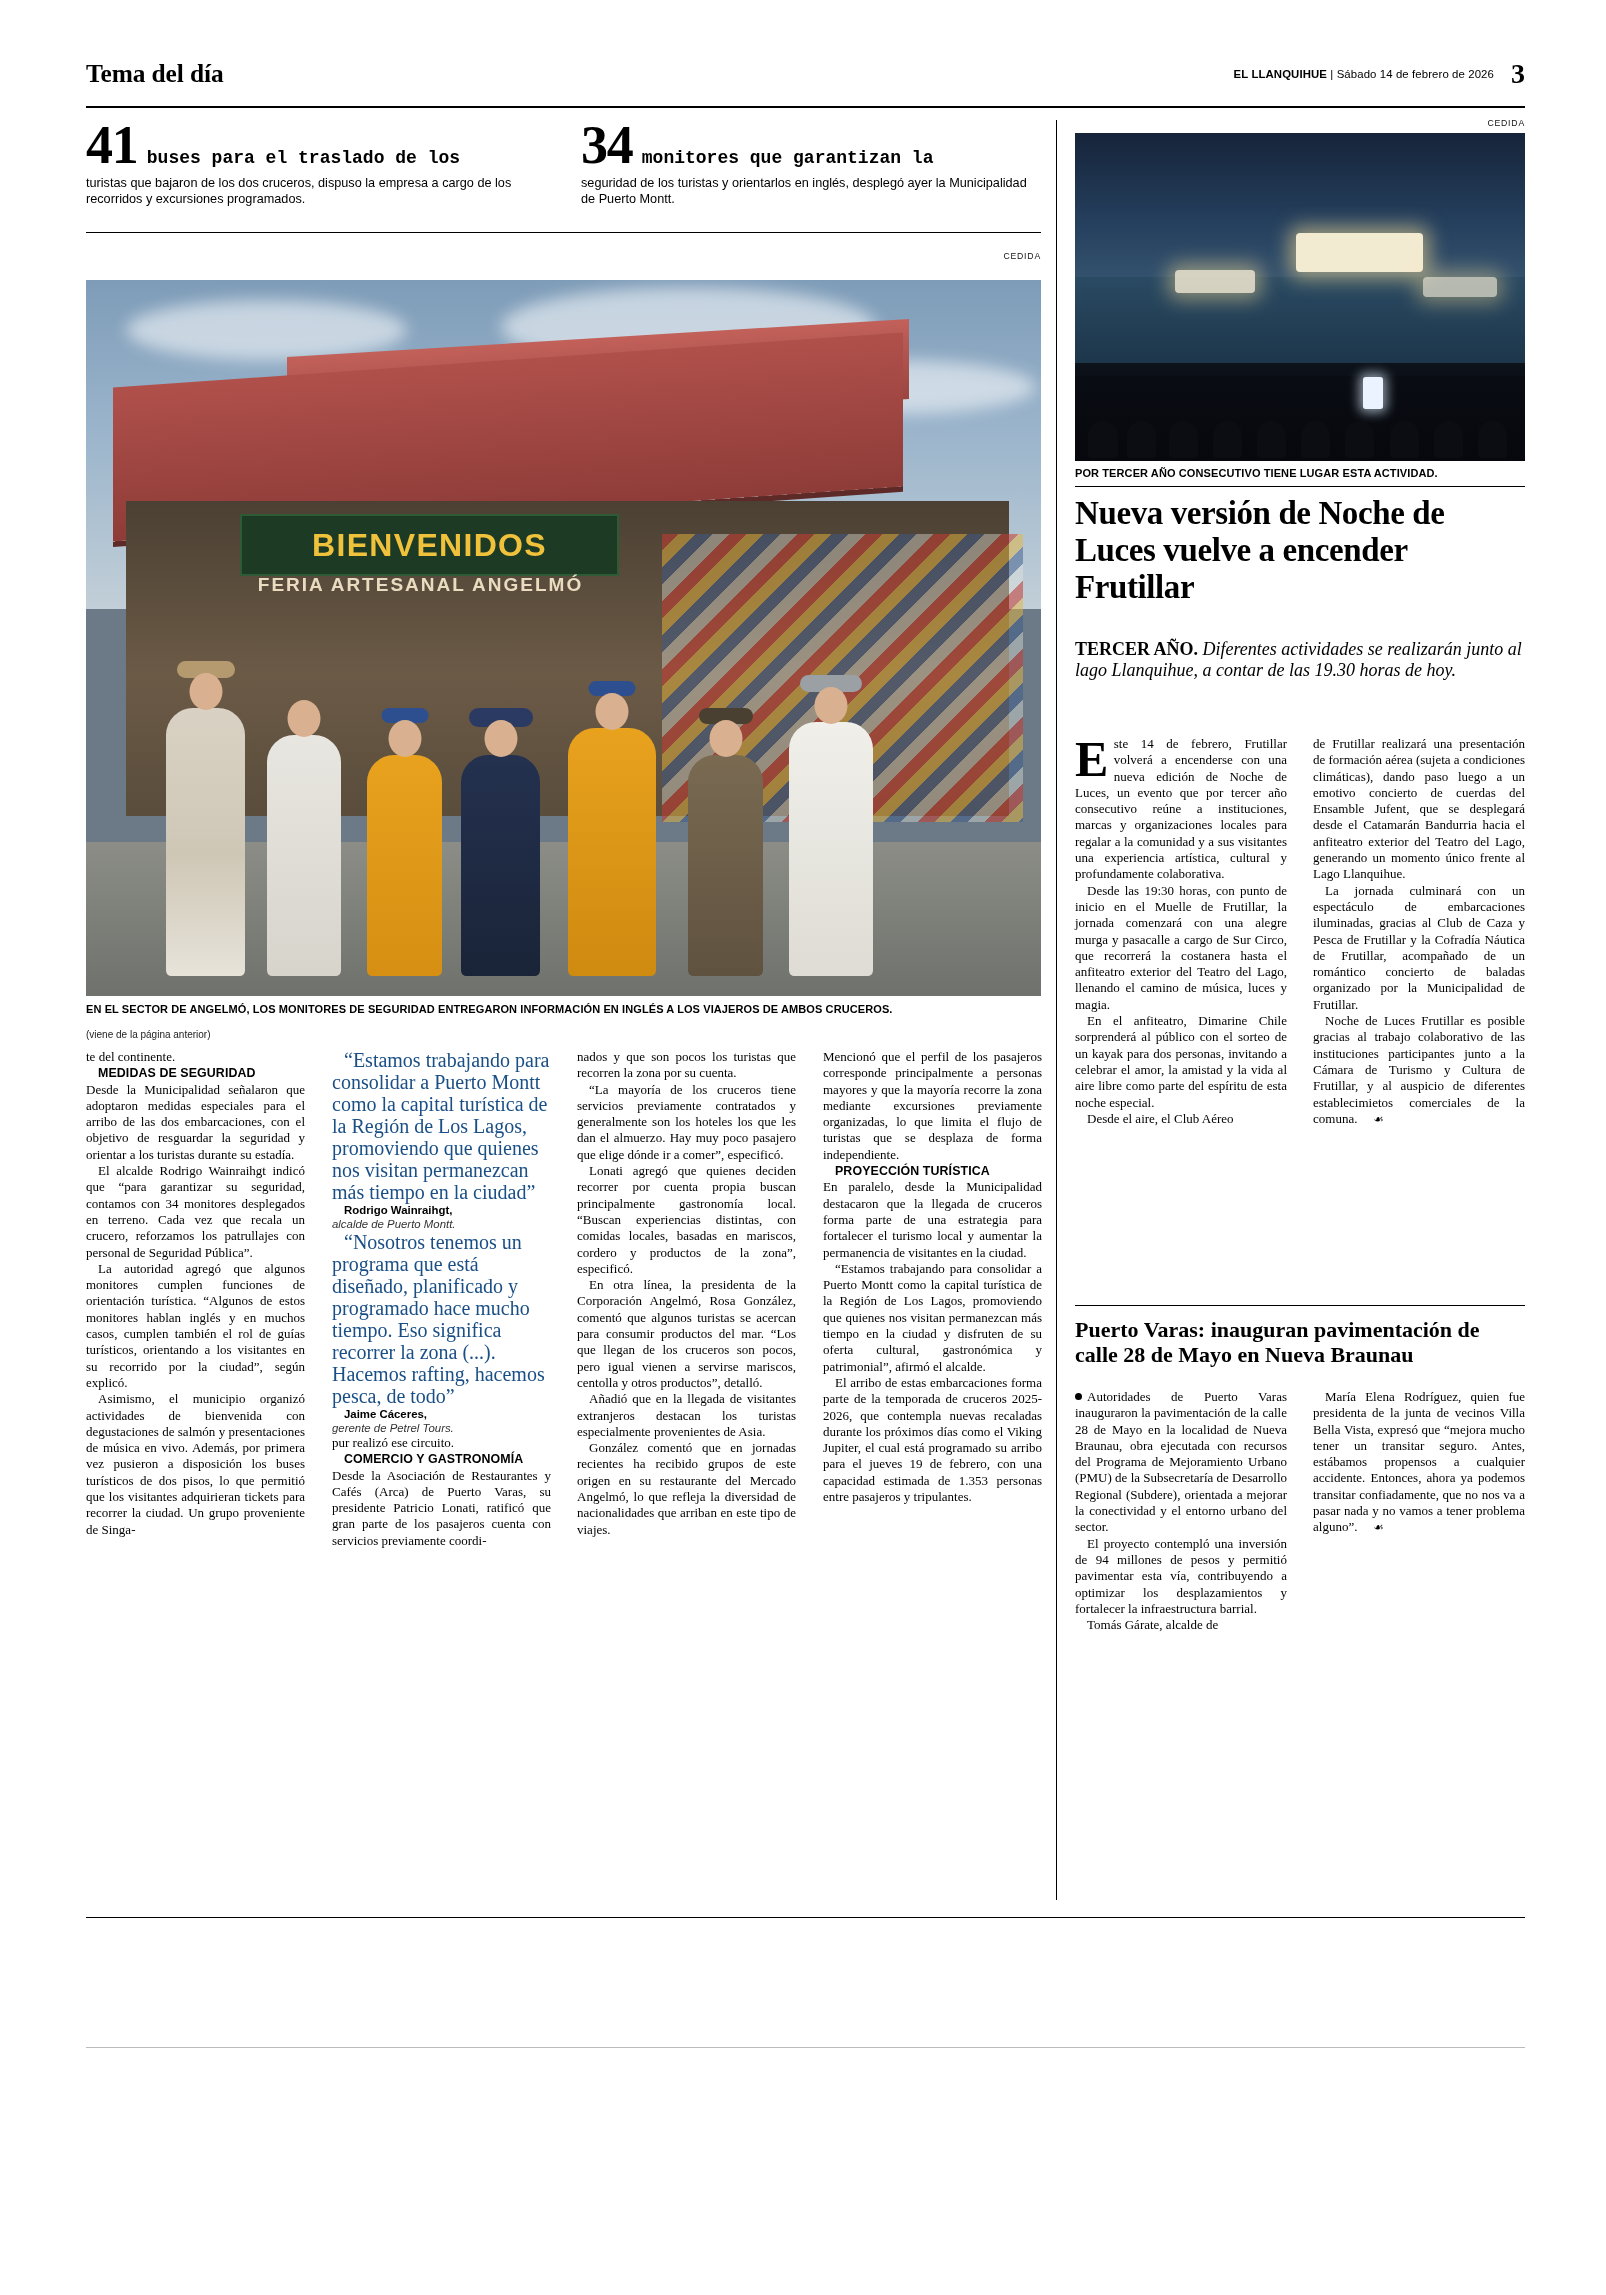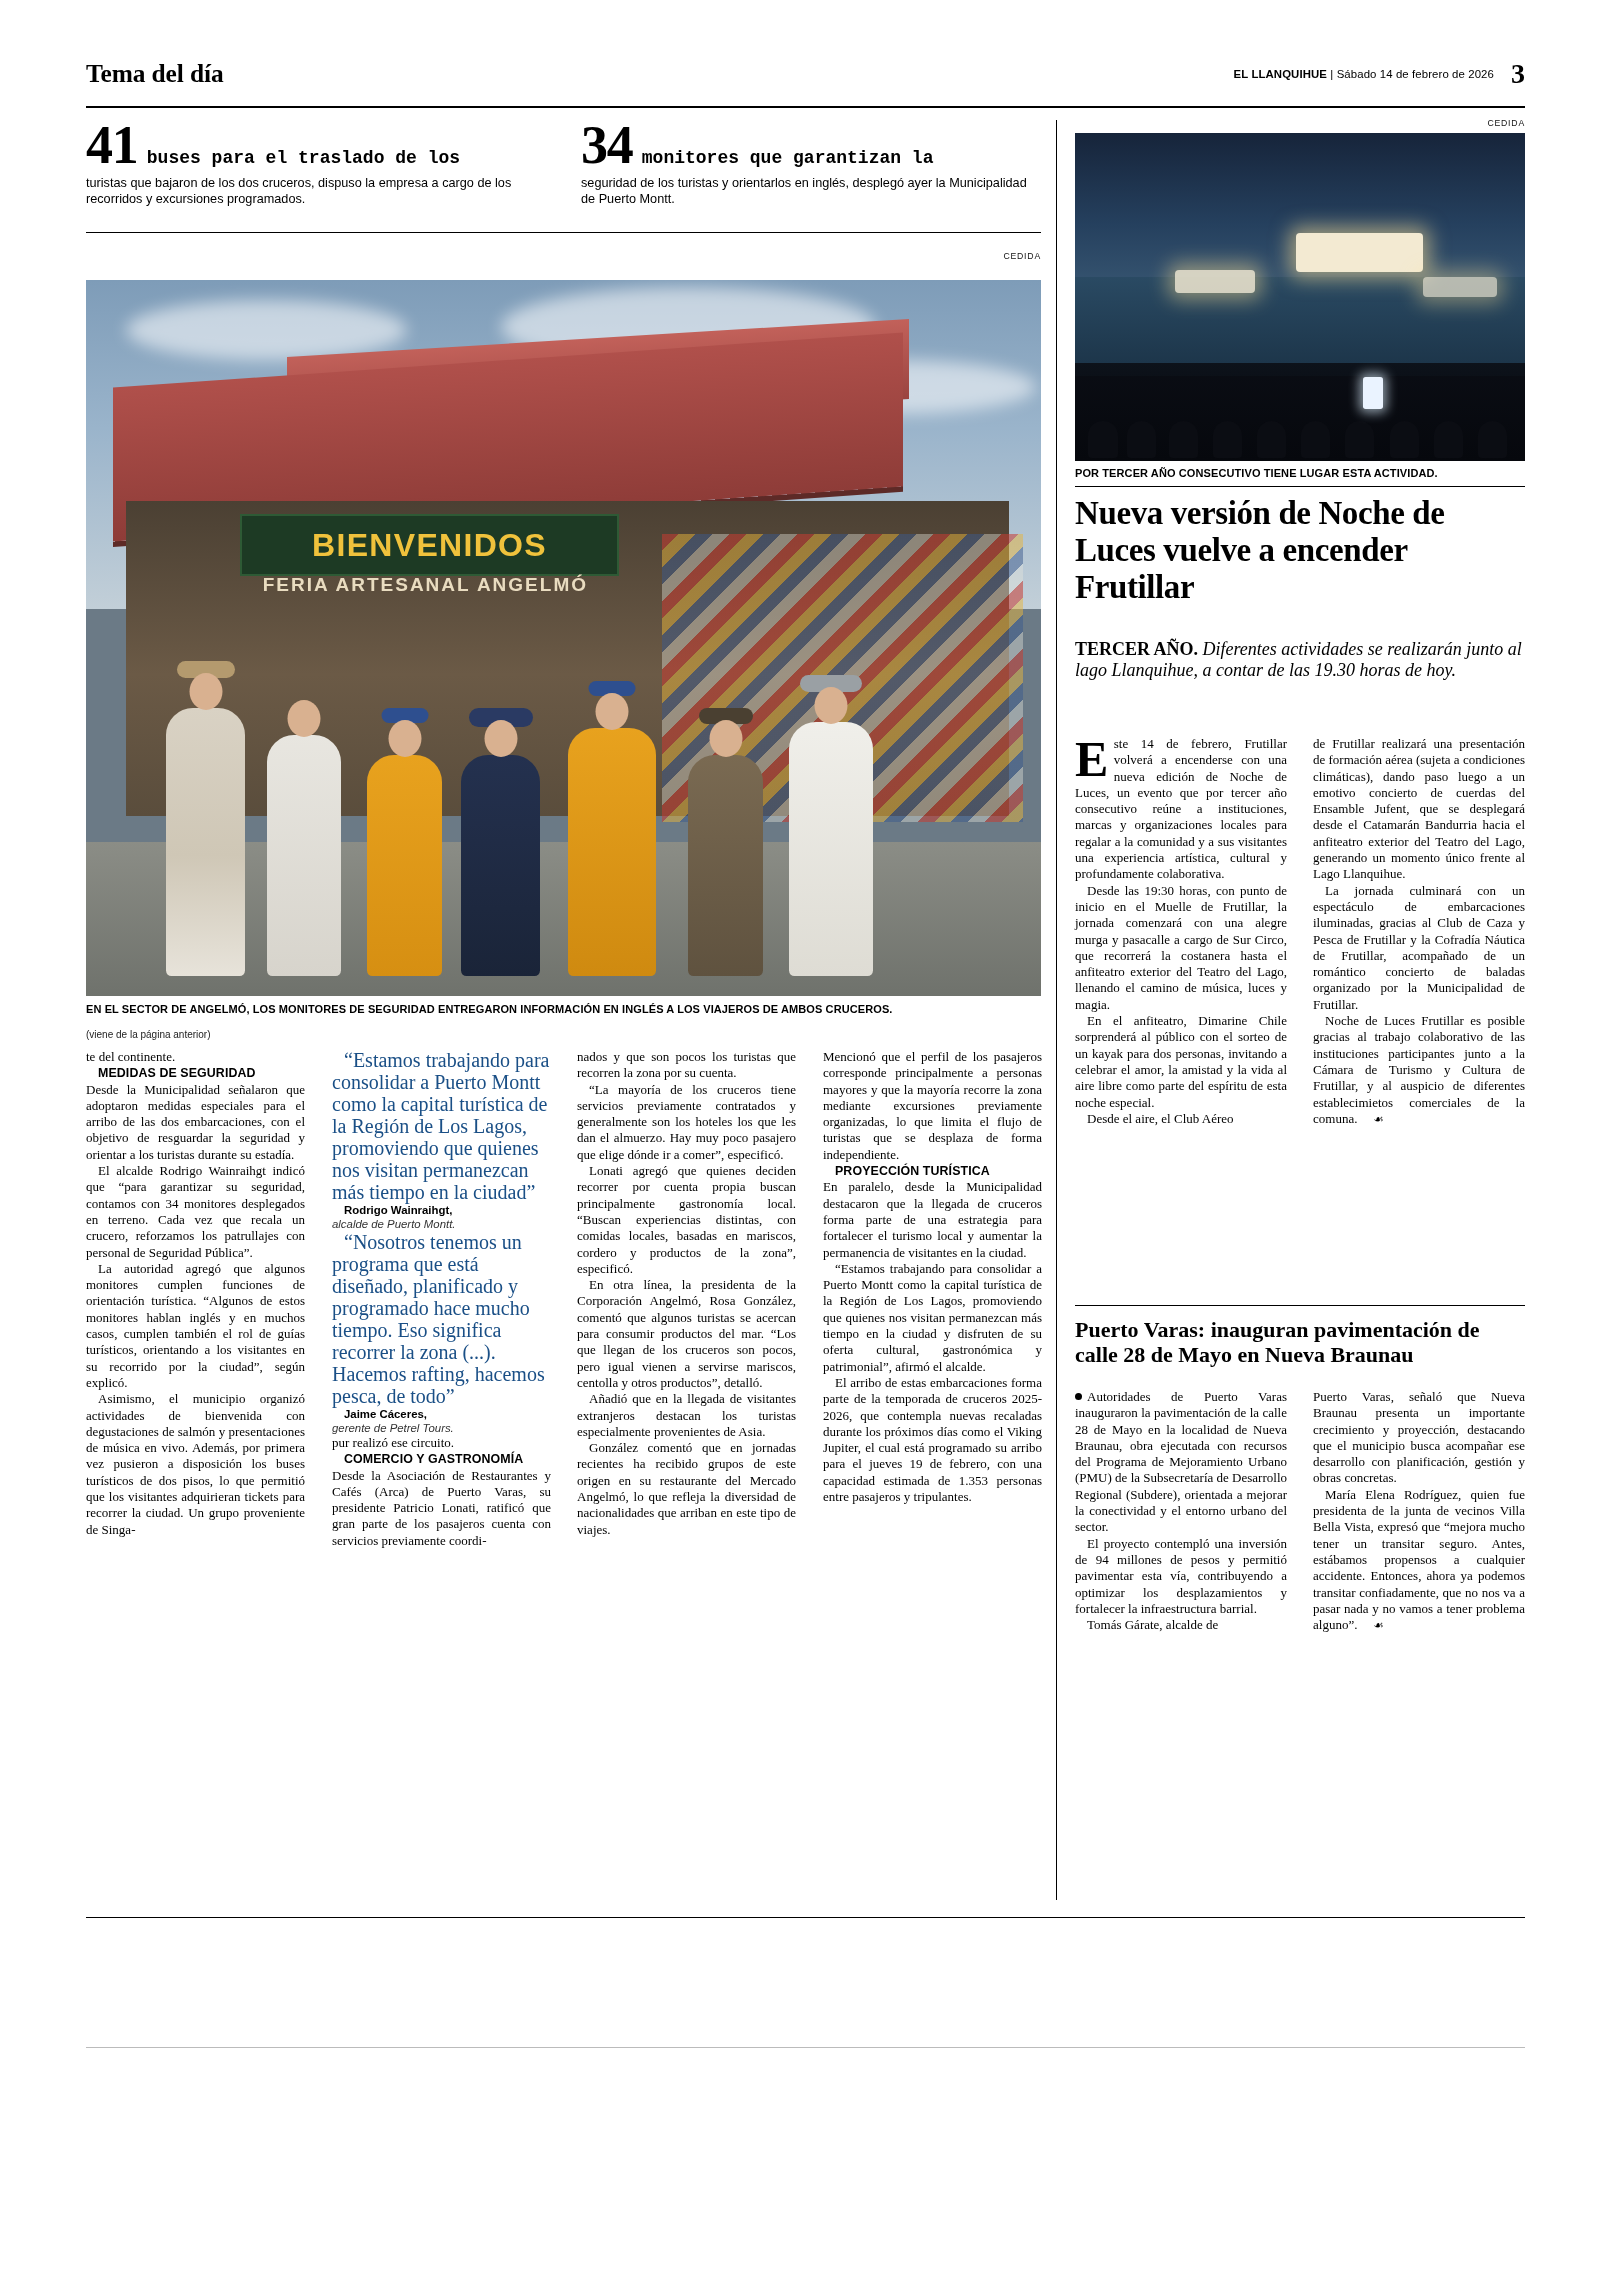--- a/index.html
+++ b/index.html
@@ -184,21 +184,21 @@
   }
   .photo-main .sign2 {
     position: absolute;
     left: 167px; top: 294px;
     width: 335px; height: 27px;
     color: #e9dcc0;
     font-family: "Liberation Sans", sans-serif;
     font-weight: bold;
     font-size: 19px;
     letter-spacing: 2px;
-    text-align: right;
+    text-align: center;
   }
   .photo-main .wares {
     position: absolute;
     left: 576px; top: 254px;
     width: 361px; height: 288px;
     background:
       repeating-linear-gradient(135deg, rgba(200,60,50,0.55) 0 12px, rgba(230,180,60,0.5) 12px 24px, rgba(60,90,140,0.5) 24px 36px, rgba(230,230,220,0.4) 36px 48px);
     filter: blur(0.7px);
   }
   .photo-main .ground {
@@ -669,21 +669,20 @@
   <div class="rule-right-2"></div>
   <div class="headline-right-2">Puerto Varas: inauguran pavimentación de calle 28 de Mayo en Nueva Braunau</div>
 
   <div class="rcols2">
     <div class="rcol rc1">
       <p class="noind"><span class="bullet"></span><span>Autoridades de Puerto Varas inauguraron la pavimentación de la calle 28 de Mayo en la localidad de Nueva Braunau, obra ejecutada con recursos del Programa de Mejoramiento Urbano (PMU) de la Subsecretaría de Desarrollo Regional (Subdere), orientada a mejorar la conectividad y el entorno urbano del sector.</span></p>
       <p>El proyecto contempló una inversión de 94 millones de pesos y permitió pavimentar esta vía, contribuyendo a optimizar los desplazamientos y fortalecer la infraestructura barrial.</p>
       <p>Tomás Gárate, alcalde de</p>
     </div>
     <div class="rcol rc2">
-      <p class="noind">Puerto Varas, señaló que Nueva Braunau presenta un importante crecimiento y proyección, destacando que el municipio busca acompañar ese desarrollo con planificación, gestión y obras concretas.</p>
       <p><span>María Elena Rodríguez, quien fue presidenta de la junta de vecinos Villa Bella Vista, expresó que “mejora mucho tener un transitar seguro. Antes, estábamos propensos a cualquier accidente. Entonces, ahora ya podemos transitar confiadamente, que no nos va a pasar nada y no vamos a tener problema alguno”.</span><span class="endmark">☙</span></p>
     </div>
   </div>
 
   <div class="rule-bottom"></div>
   <div class="rule-bottom2"></div>
 
 </div>
 
 

